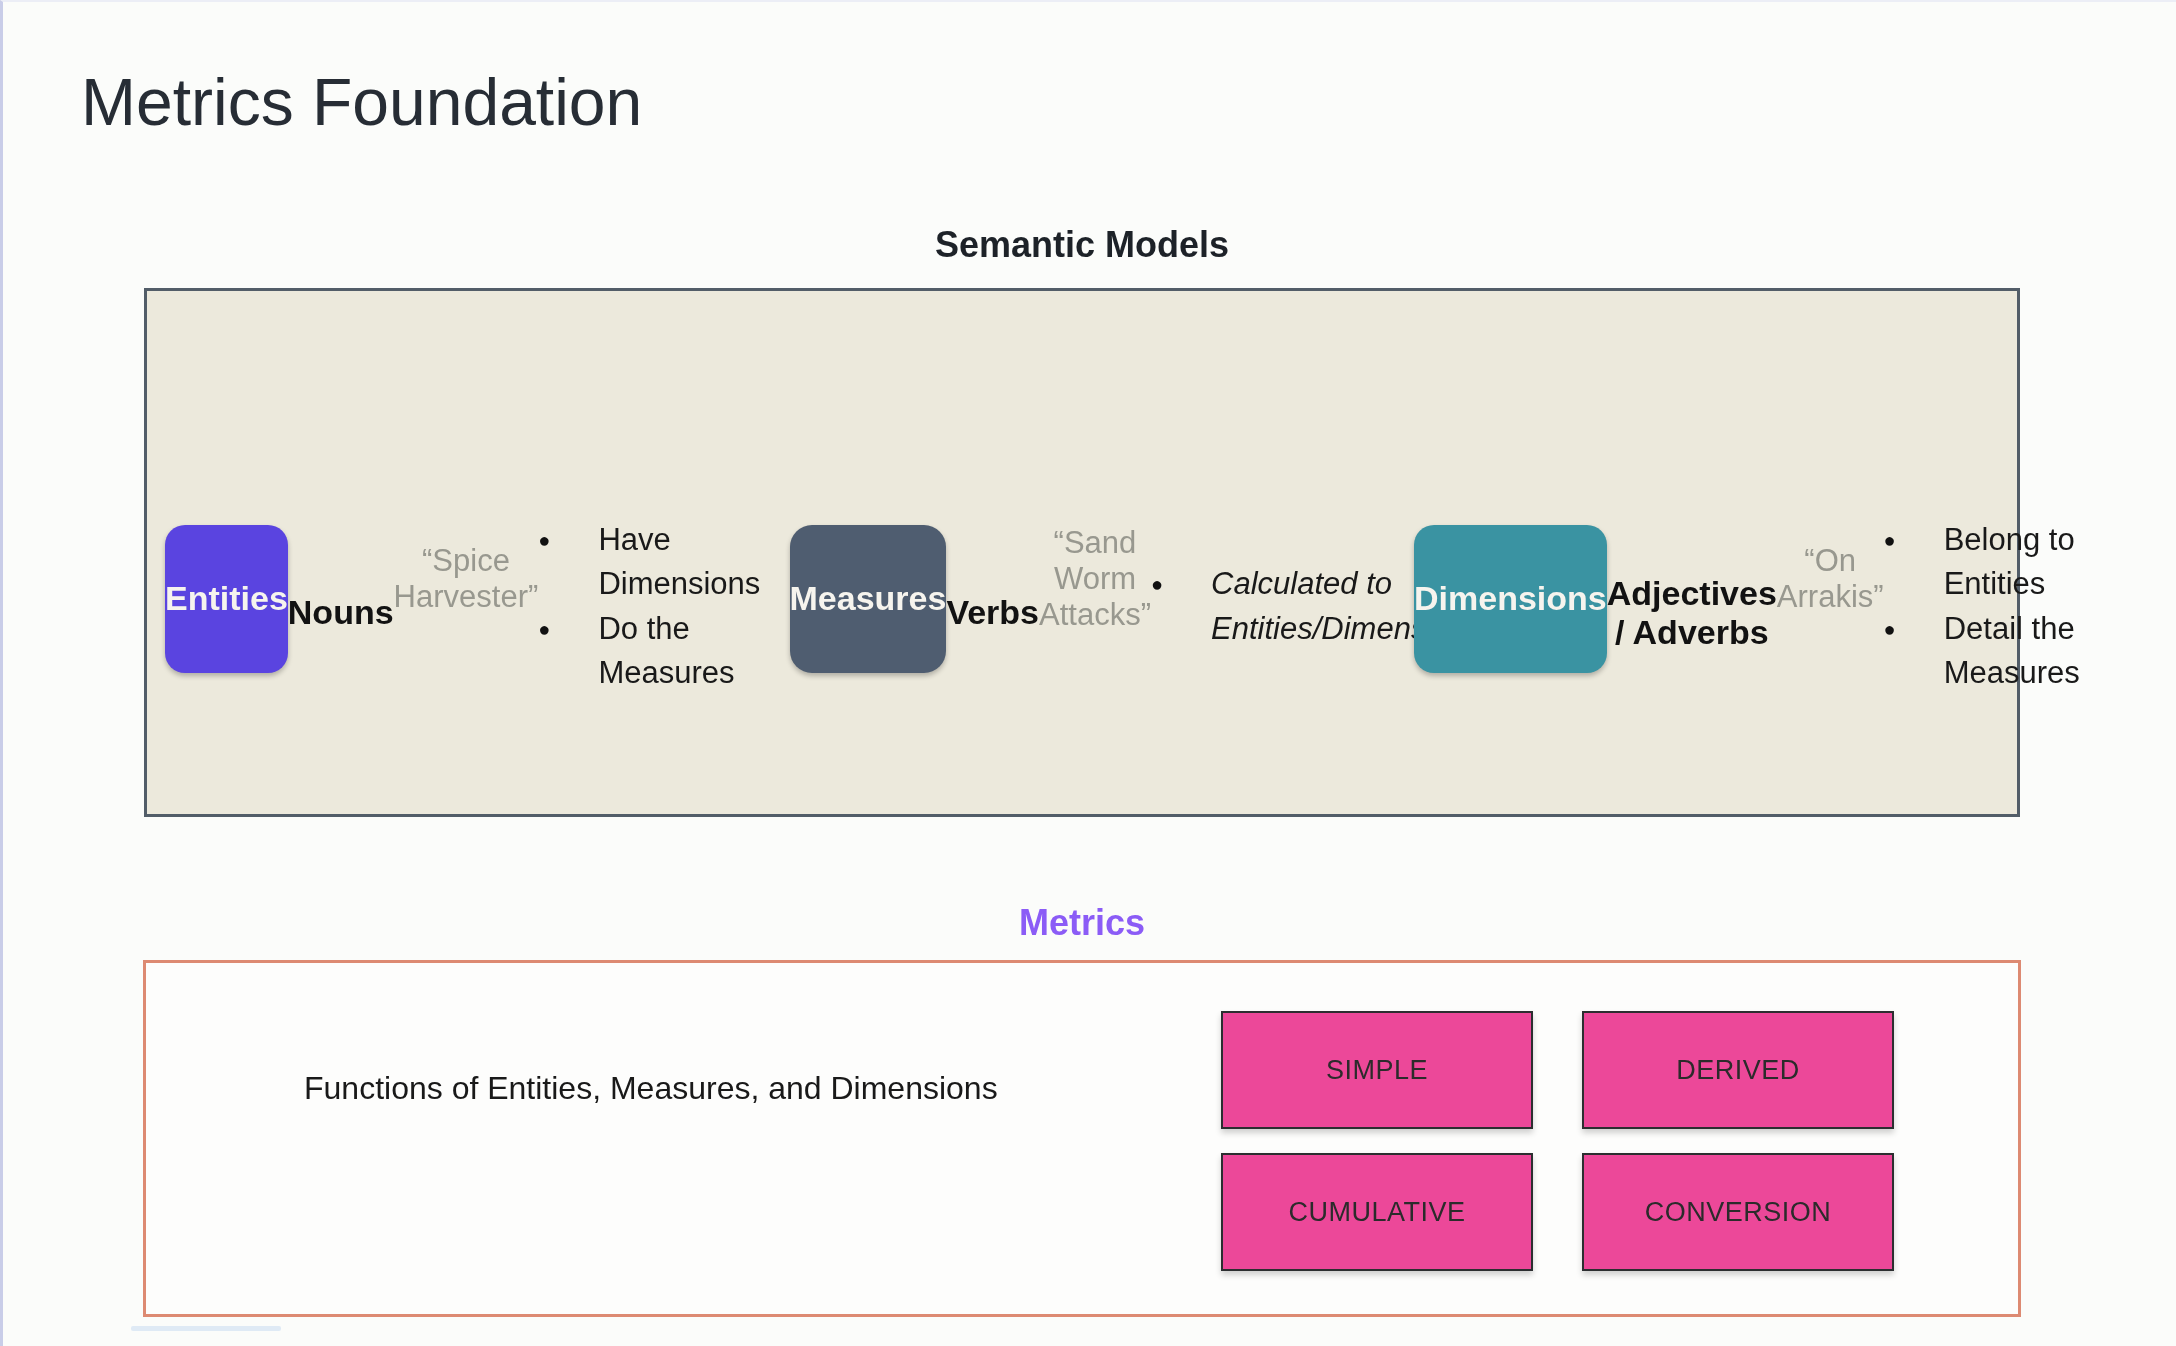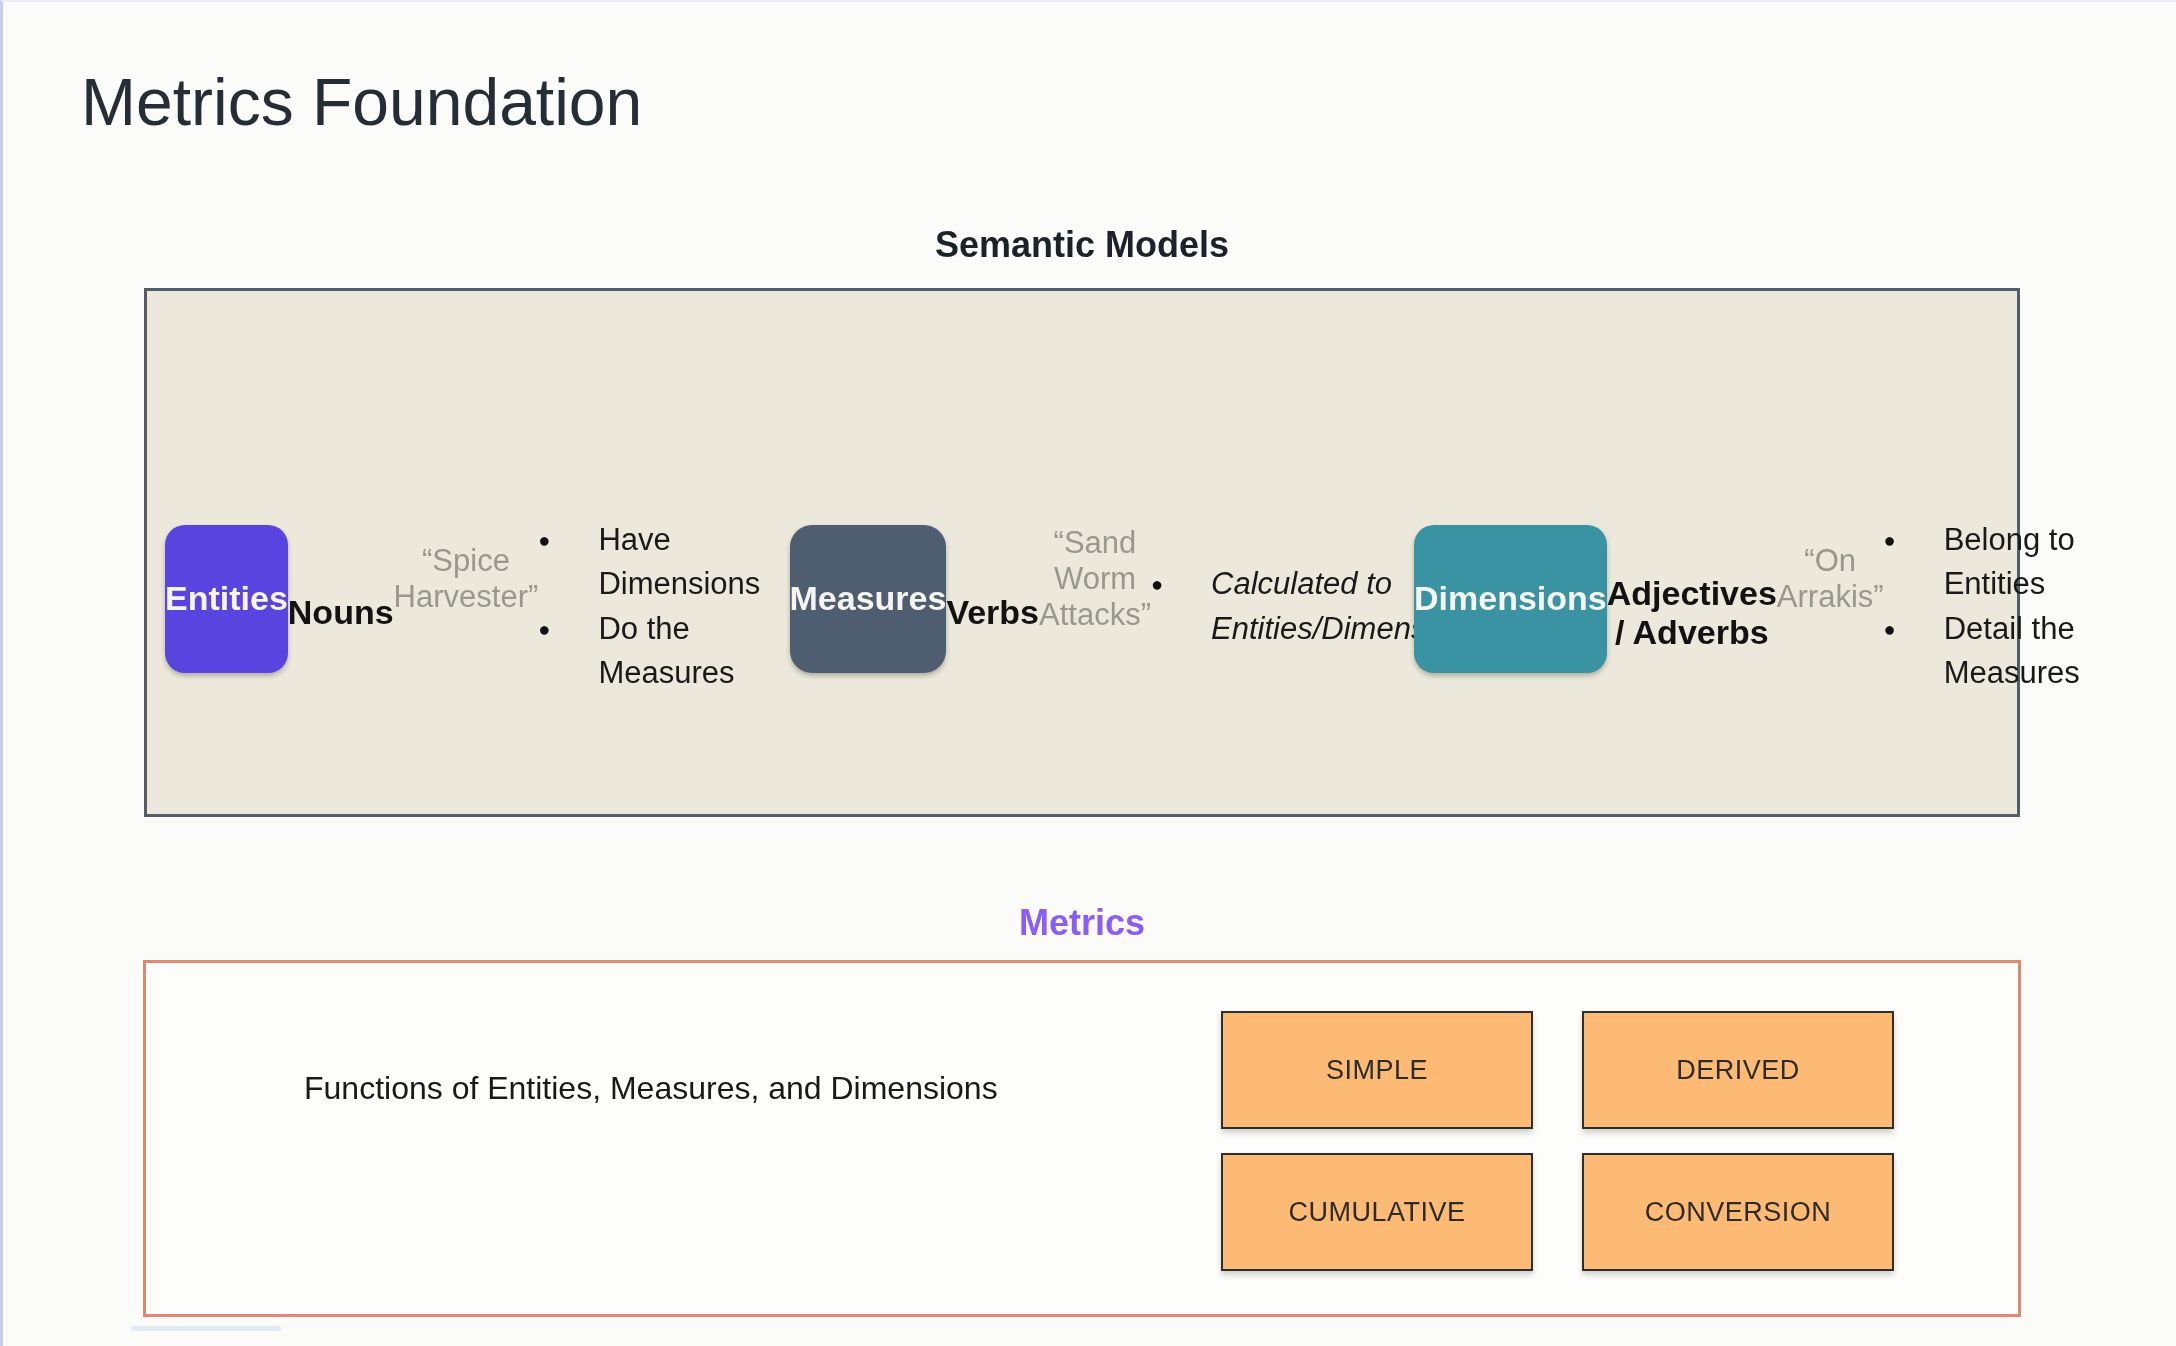--- a/index.html
+++ b/index.html
@@ -70,21 +70,21 @@
   .functions-text{
     position:absolute;left:158px;top:104px;width:720px;
     font-size:32px;color:#191919;line-height:1.36;font-weight:400;
   }
   .types-grid{
     position:absolute;left:1075px;top:48px;
     display:grid;grid-template-columns:312px 312px;grid-auto-rows:118px;
     column-gap:49px;row-gap:24px;
   }
   .type-box{
-    background:#fdba74;border:2px solid #2c2e30;box-sizing:border-box;
+    background:#ec4899;border:2px solid #2c2e30;box-sizing:border-box;
     display:flex;align-items:center;justify-content:center;
     font-size:27px;letter-spacing:0.5px;color:#2b2b2b;
     box-shadow:0 4px 6px rgba(0,0,0,0.18);
   }
   .caption-artifact{
     position:absolute;left:128px;top:1324px;width:150px;height:5px;
     background:#cfe0f2;opacity:0.65;border-radius:2px;
   }
 </style>
 </head>

